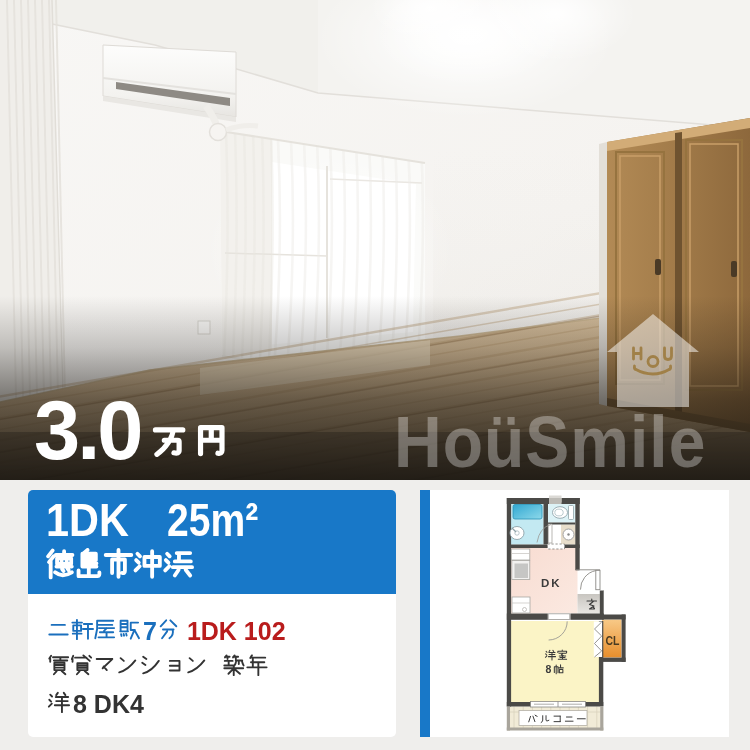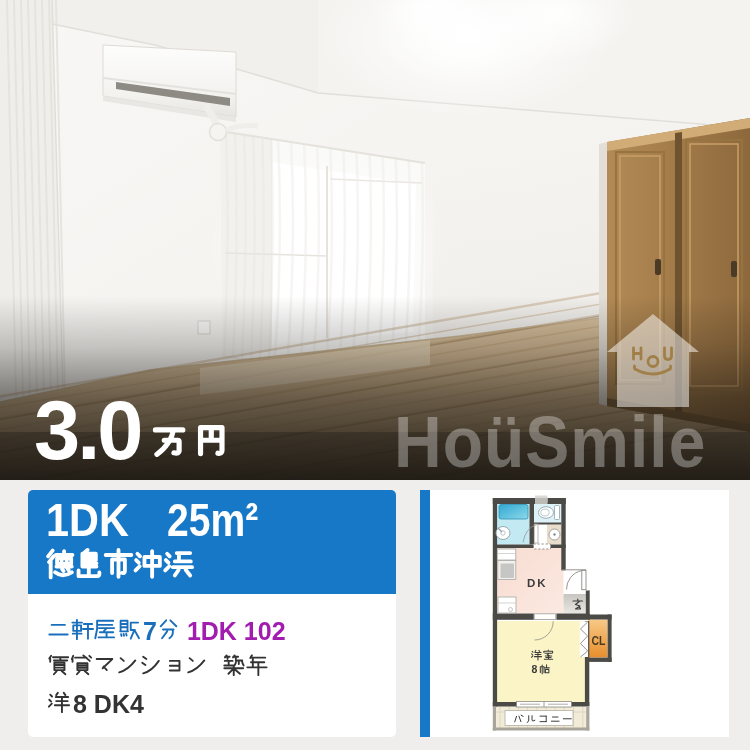--- a/index.html
+++ b/index.html
@@ -231,21 +231,21 @@
       <g transform="translate(70.4,0) scale(0.2300)">
         <path d="M14,12 H44 M14,12 V58 M14,26 H44 M14,40 H44 M44,12 V58 M12,58 H46 M16,70 L18,78 M27,69 L29,77 M38,68 L40,76 M58,20 H90 M58,20 V52 M58,52 H76 M74,52 L58,90 M74,52 L94,88" fill="none" stroke="#1a6fbd" stroke-width="8.2" stroke-linecap="round" stroke-linejoin="round"></path>
       </g>
     </svg>
     <span style="font-size:25px;font-weight:bold;color:#1a6fbd;line-height:26px;">7</span>
     <svg width="25" height="29" viewBox="0 0 25 29" xmlns="http://www.w3.org/2000/svg" style="display:block">
       <g transform="translate(0.0,0) scale(0.2300)">
         <path d="M40,10 L16,36 M58,10 L84,36 M26,50 H72 M68,50 Q74,74 54,88 M44,58 L22,88" fill="none" stroke="#1a6fbd" stroke-width="8.2" stroke-linecap="round" stroke-linejoin="round"></path>
       </g>
     </svg>
-    <span style="font-size:25px;font-weight:bold;color:#a21caf;line-height:26px;margin-left:5px;">1DK 102</span>
+    <span style="font-size:25px;font-weight:bold;color:#b91c1c;line-height:26px;margin-left:5px;">1DK 102</span>
   </div>
 
 <div class="abs row" style="left:47px;top:654px;">
     <svg width="163" height="29" viewBox="0 0 163 29" xmlns="http://www.w3.org/2000/svg" style="display:block">
       <g transform="translate(0.0,0) scale(0.2300)">
         <path d="M18,8 L10,20 M14,20 V34 M26,14 H92 M58,14 V28 M30,28 H88 M32,38 H76 V70 H32 Z M32,48 H76 M32,59 H76 M42,74 L30,88 M64,74 L80,88" fill="none" stroke="#333333" stroke-width="8.2" stroke-linecap="round" stroke-linejoin="round"></path>
       </g>
       <g transform="translate(23.0,0) scale(0.2300)">
         <path d="M14,8 L8,22 M11,20 V34 M22,16 H72 M58,6 L86,30 M84,8 L92,16 M32,40 H76 V70 H32 Z M32,50 H76 M32,60 H76 M42,74 L30,88 M64,74 L80,88" fill="none" stroke="#333333" stroke-width="8.2" stroke-linecap="round" stroke-linejoin="round"></path>
       </g>
@@ -282,21 +282,21 @@
         <path d="M14,16 L22,24 M10,38 L18,46 M8,68 L21,55 M47,8 L40,18 M73,8 L80,18 M38,26 H92 M40,44 H90 M34,62 H96 M65,26 V92" fill="none" stroke="#333333" stroke-width="8.2" stroke-linecap="round" stroke-linejoin="round"></path>
       </g>
     </svg>
     <span style="font-size:25px;font-weight:bold;color:#333;line-height:26px;">8 DK4</span>
   </div>
 
 <div class="abs" style="left:420px;top:490px;width:10px;height:247px;background:#1878c8;"></div>
 
 <div class="abs" style="left:430px;top:490px;width:299px;height:247px;background:#ffffff;"></div>
 
-<div class="abs" style="left:484px;top:492px;">
+<div class="abs" style="left:498px;top:492px;">
 <svg width="135" height="245" viewBox="505 492 135 245" xmlns="http://www.w3.org/2000/svg" style="display:block">
 <defs>
 <linearGradient id="tubg" x1="0" y1="0" x2="1" y2="1">
           <stop offset="0" stop-color="#31a8d2"></stop>
           <stop offset="1" stop-color="#8ed9ea"></stop>
         </linearGradient>
 <linearGradient id="clg" x1="0" y1="0" x2="0" y2="1">
           <stop offset="0" stop-color="#f8c987"></stop>
           <stop offset="1" stop-color="#e78e2c"></stop>
         </linearGradient>

